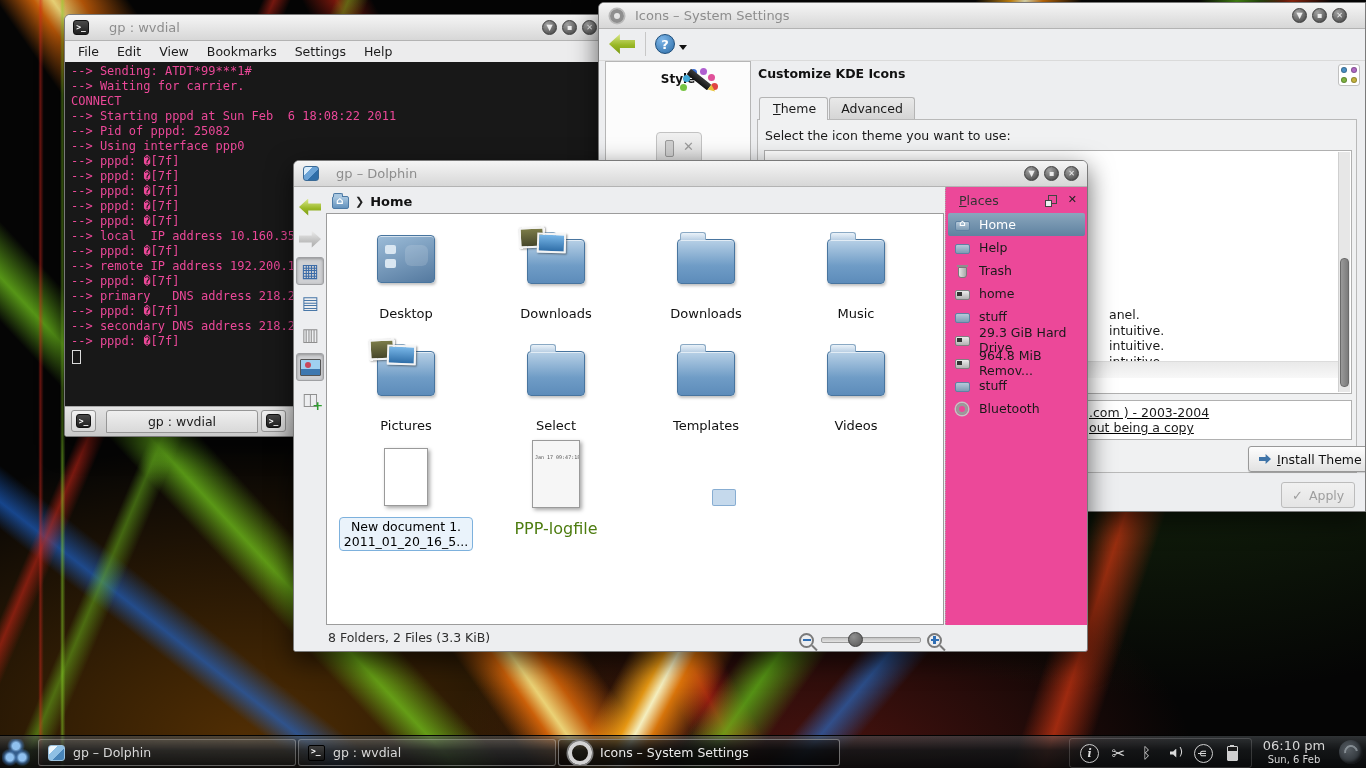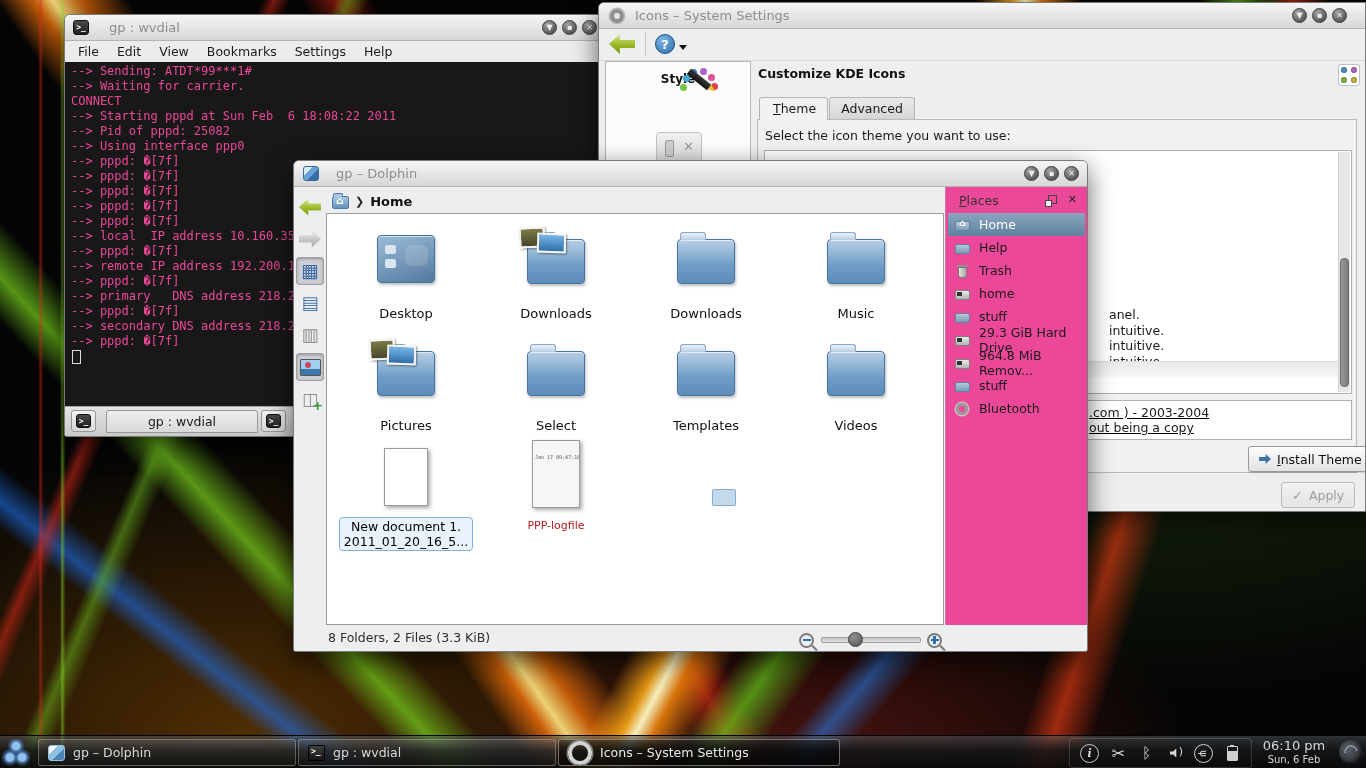--- a/index.html
+++ b/index.html
@@ -165,21 +165,21 @@
   .ph1{left:-9px;top:-13px;width:22px;height:17px;background:linear-gradient(#7c7c48,#46462a);transform:rotate(-3deg);}
   .ph2{left:9px;top:-7px;width:25px;height:16px;background:linear-gradient(#79b7e8,#2f6ea8);transform:rotate(2deg);}
   .flabel{margin-top:14px;font-size:13px;color:#111;}
   .filerow{position:absolute;left:4px;top:230px;display:grid;grid-template-columns:repeat(2,150px);}
   .fcell{width:150px;display:flex;flex-direction:column;align-items:center;}
   .page{width:44px;height:58px;background:#fff;border:1px solid #9a9a9a;box-shadow:2px 2px 4px rgba(0,0,0,.35);box-sizing:border-box;}
   .page.textpage{width:48px;height:68px;margin-top:-6px;background:#f6f6f6;padding:3px 2px;overflow:hidden;}
   .ppp-line{font:5px "DejaVu Sans Mono",monospace;line-height:6px;color:#555;white-space:pre;}
   .sel-label{margin-top:7px;border:1px solid #7db1dd;background:#eaf3fb;border-radius:4px;padding:1px 4px;
              font-size:12.5px;line-height:15px;text-align:center;color:#000;}
-  .plain-label{margin-top:9px;font-size:11px;color:#b91c1c;}
+  .plain-label{margin-top:9px;font-size:16px;color:#4d7c0f;}
   .statusbar{position:absolute;left:0;right:0;bottom:0;height:26px;background:#edeef0;}
   .status-text{position:absolute;left:34px;top:5px;font-size:12.5px;color:#2e2e2e;}
   .mag{position:absolute;top:8px;width:11px;height:11px;border:2px solid #7a7a7a;border-radius:50%;box-sizing:content-box;}
   .mag::after{content:"";position:absolute;width:7px;height:2px;background:#7a7a7a;transform:rotate(45deg);right:-6px;bottom:-3px;}
   .mag .h{position:absolute;left:1.5px;top:4px;width:8px;height:2.4px;background:#2f6eb4;}
   .mag .v{position:absolute;left:4.3px;top:1.2px;width:2.4px;height:8px;background:#2f6eb4;}
   #zoom-out{left:505px;} #zoom-in{left:633px;}
   .slider{position:absolute;left:527px;top:12px;width:98px;height:4px;border:1px solid #9e9e9e;border-radius:2px;
           background:linear-gradient(#c4c4c4,#e2e2e2);}
   .knob{position:absolute;left:26px;top:-6px;width:15px;height:15px;border-radius:50%;border:1px solid #3e3e3e;

